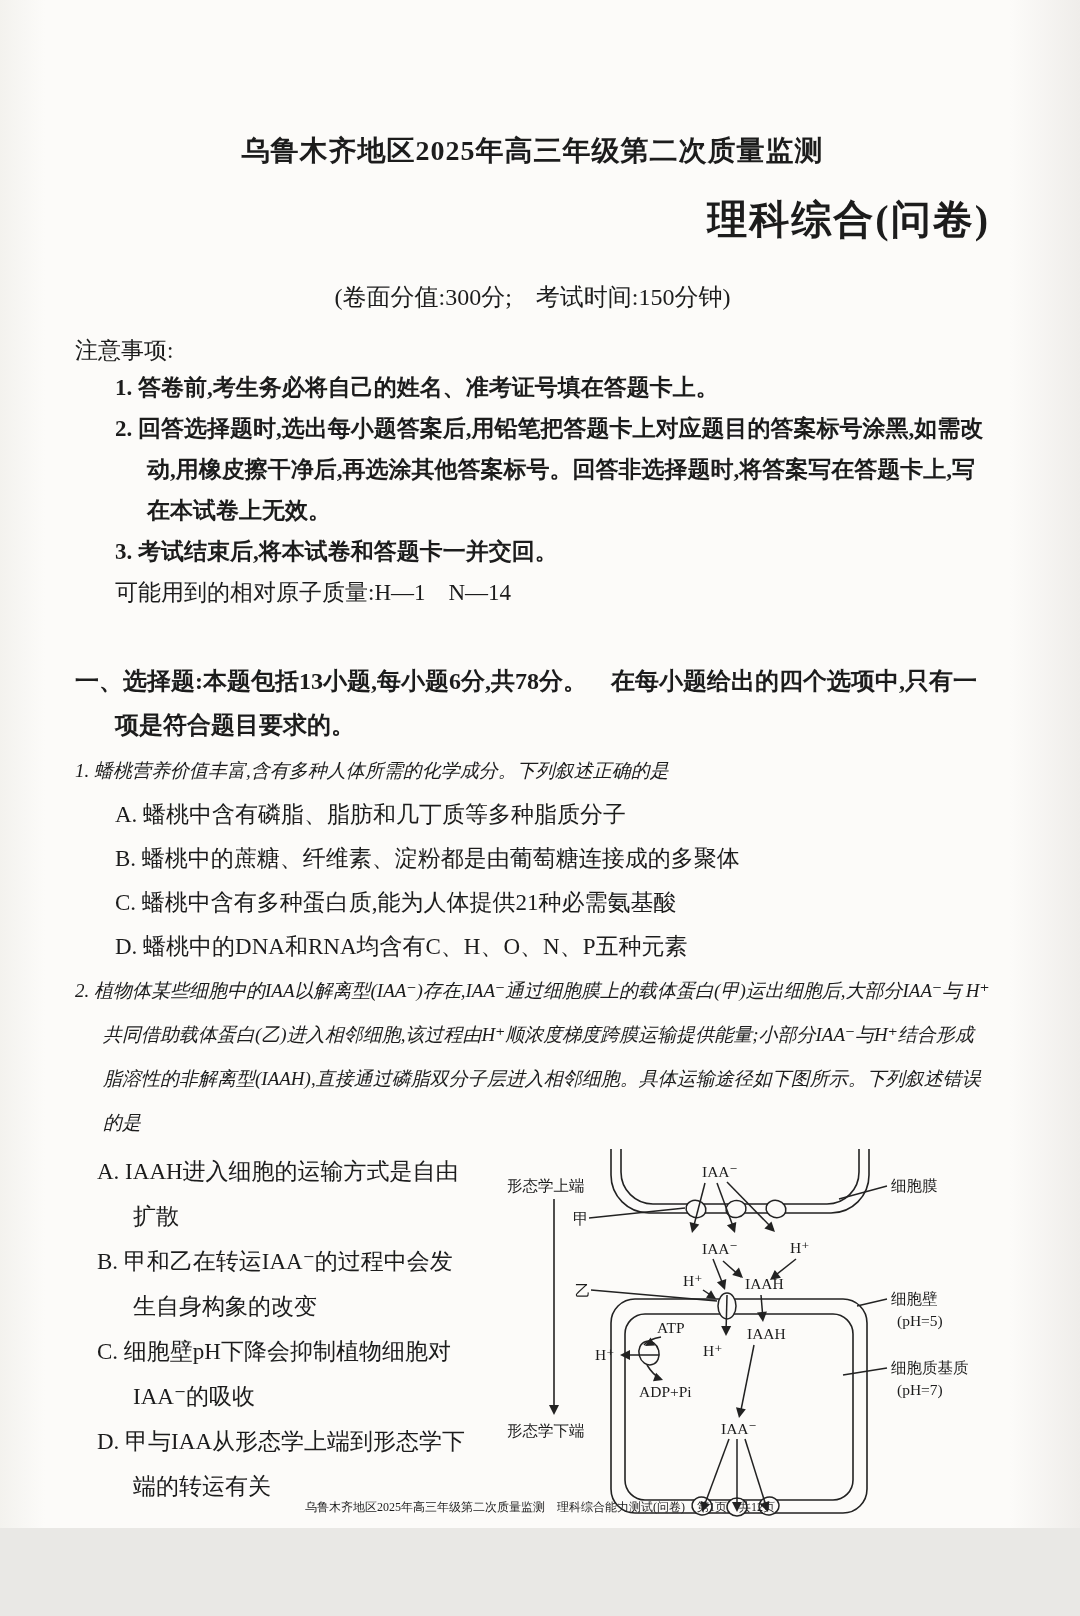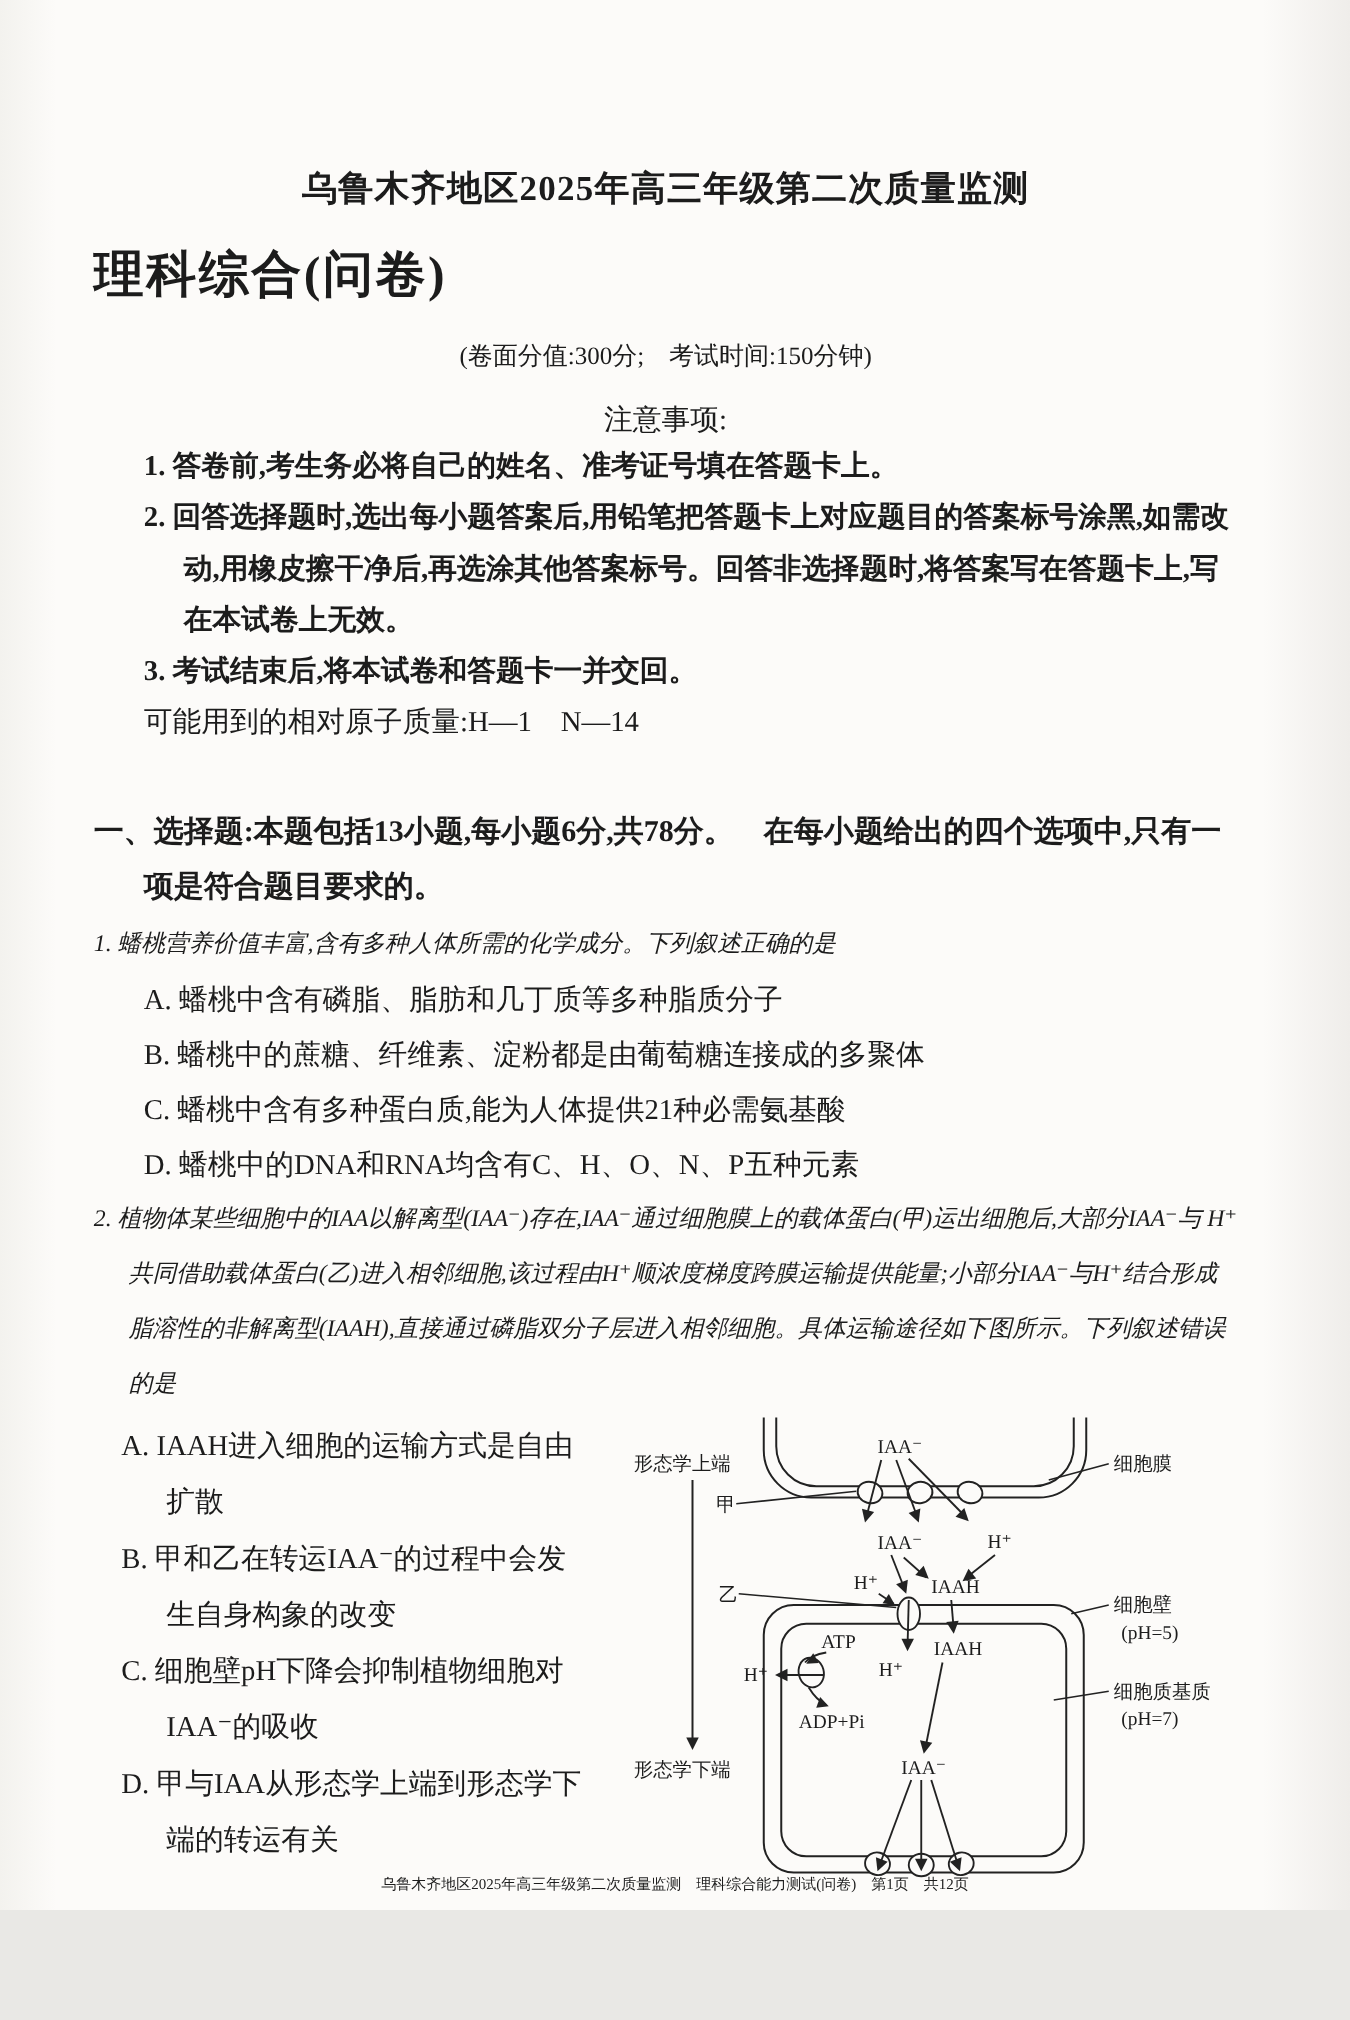--- a/index.html
+++ b/index.html
@@ -6,23 +6,23 @@
   html,body { background:#e9e8e5; }
   .page {
     position:relative; width:1080px; height:1528px; margin:0 auto;
     background:linear-gradient(90deg,#f3f2ee 0px,#fcfbf9 45px,#fcfbf9 1010px,#efedea 1080px);
     color:#1c1c1c;
     font-family:"Liberation Serif","DejaVu Serif",serif;
     overflow:hidden;
   }
   .content { position:absolute; left:75px; top:0; width:915px; }
   .title   { margin-top:132px; text-align:center; font-size:28px; font-weight:bold; letter-spacing:1px; }
-  .subtitle{ margin-top:22px;  text-align:left; font-size:40px; font-weight:bold; letter-spacing:2px; }
-  .meta    { margin-top:24px;  text-align:center; font-size:20px; }
-  .notice-heading { margin-top:22px; font-size:23px; line-height:32px;text-align:center; }
+  .subtitle{ margin-top:22px;  text-align:right; font-size:40px; font-weight:bold; letter-spacing:2px; }
+  .meta    { margin-top:34px;  text-align:center; font-size:24px; }
+  .notice-heading { margin-top:22px; font-size:23px; line-height:32px; }
   .notice-item { margin-left:40px; padding-left:32px; text-indent:-32px; font-size:23px; line-height:41px;font-weight:bold; }
   .masses  { margin-left:40px; font-size:23px; line-height:41px; }
   .section-heading { margin-top:46px; font-size:24px; font-weight:bold; line-height:44px; padding-left:40px; text-indent:-40px; }
   .q-stem  { font-size:19px; line-height:44px; padding-left:28px; text-indent:-28px;font-style:italic; }
   .q-option{ margin-left:40px; font-size:23px; line-height:44px; }
   .q2-row  { display:flex; align-items:flex-start; margin-top:4px;gap:24px; }
   .q2-options { width:400px; flex:none; }
   .q2-option  { margin-left:22px; padding-left:36px; text-indent:-36px; font-size:23px; line-height:45px; }
   .q2-figure  { flex:none; }
   .q2-figure svg { display:block; font-family:"Liberation Serif","DejaVu Serif",serif; }

